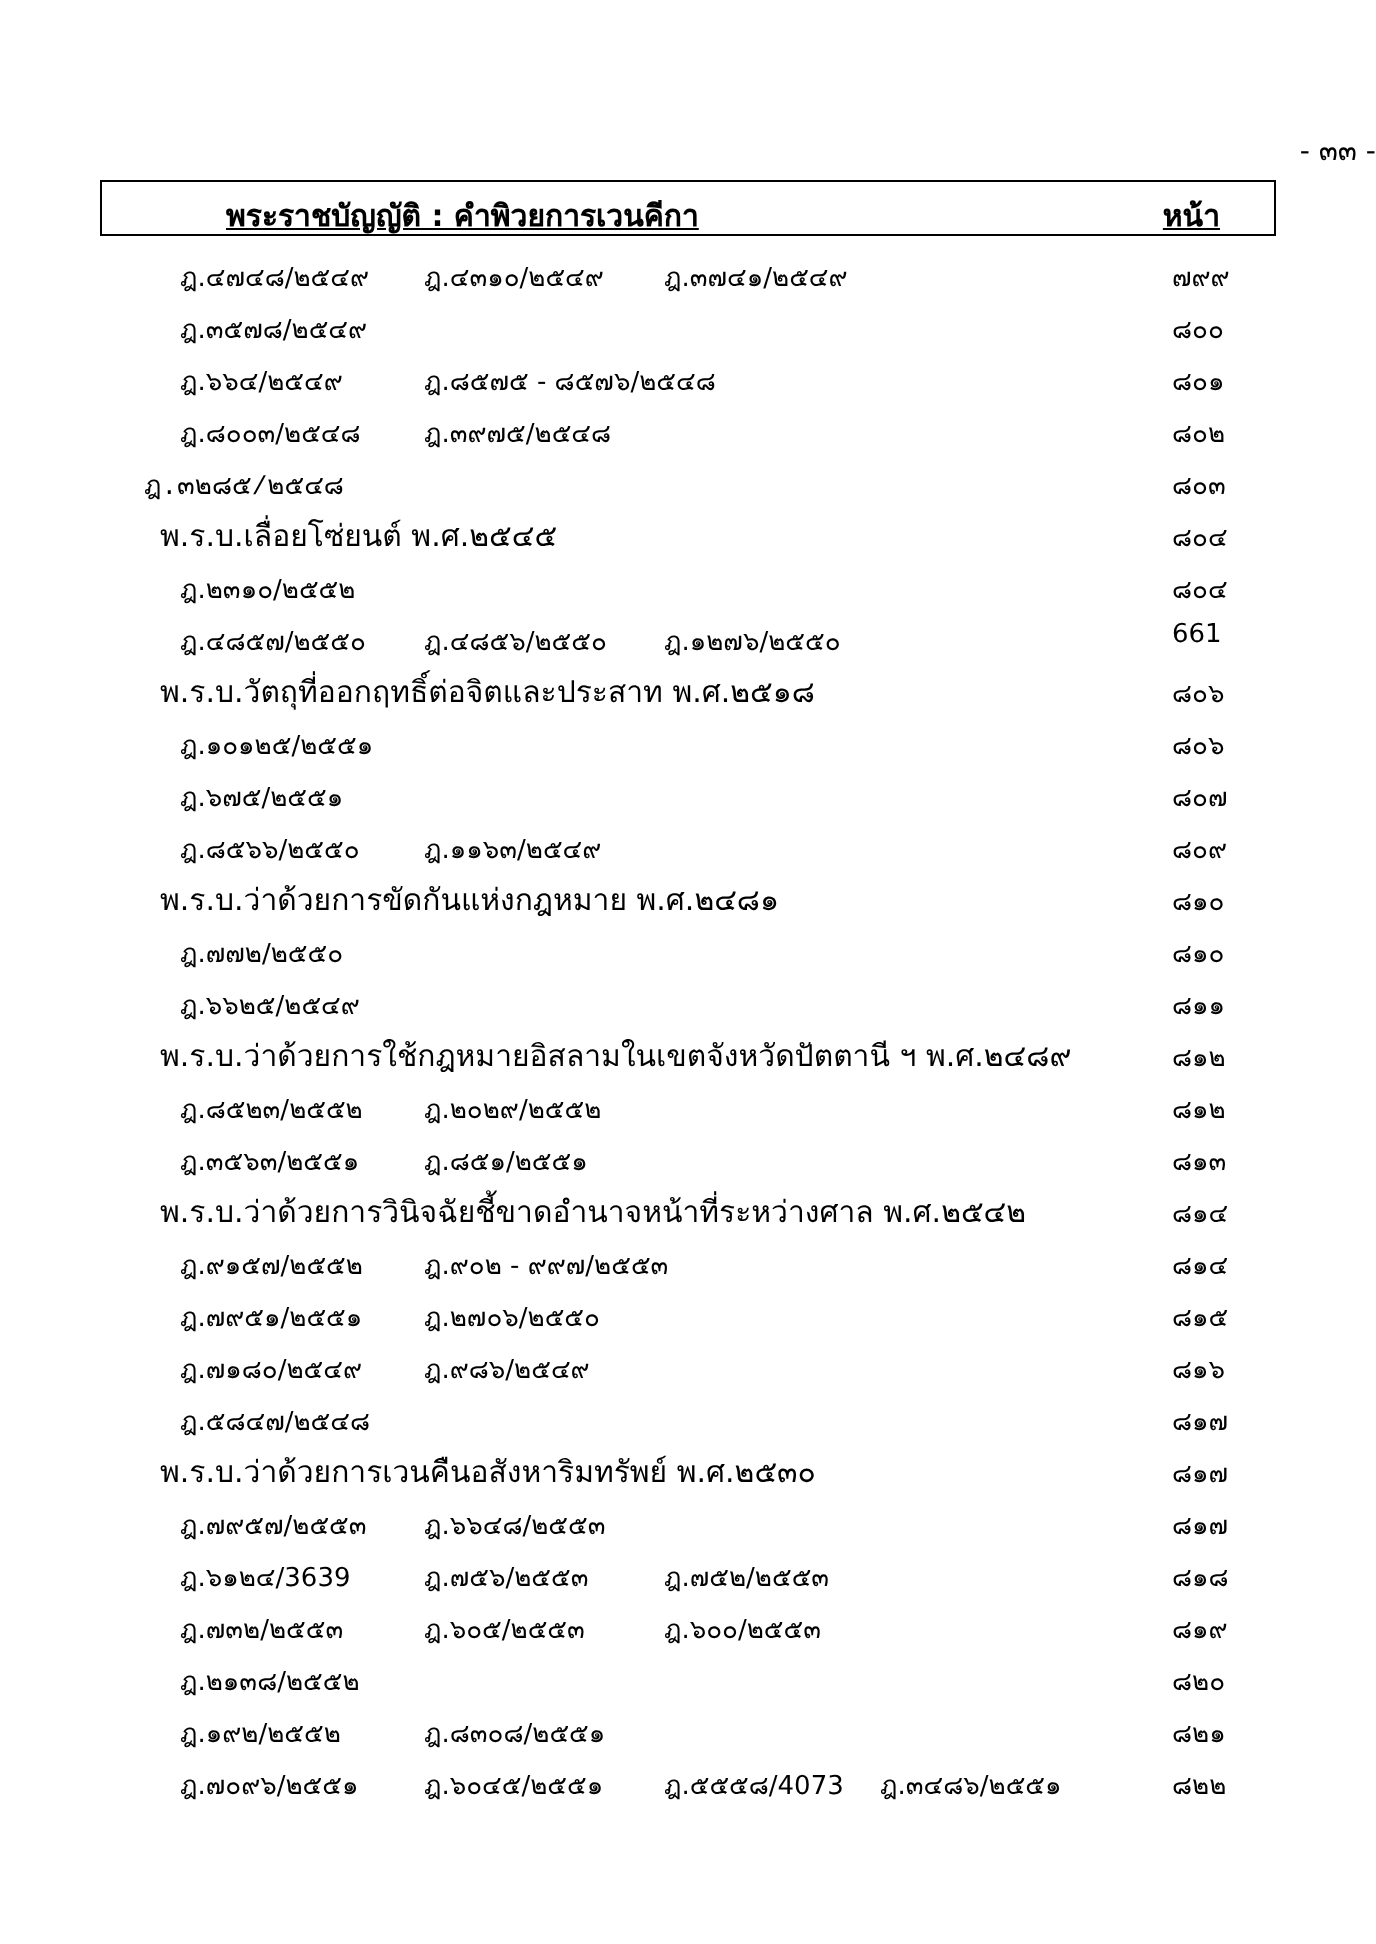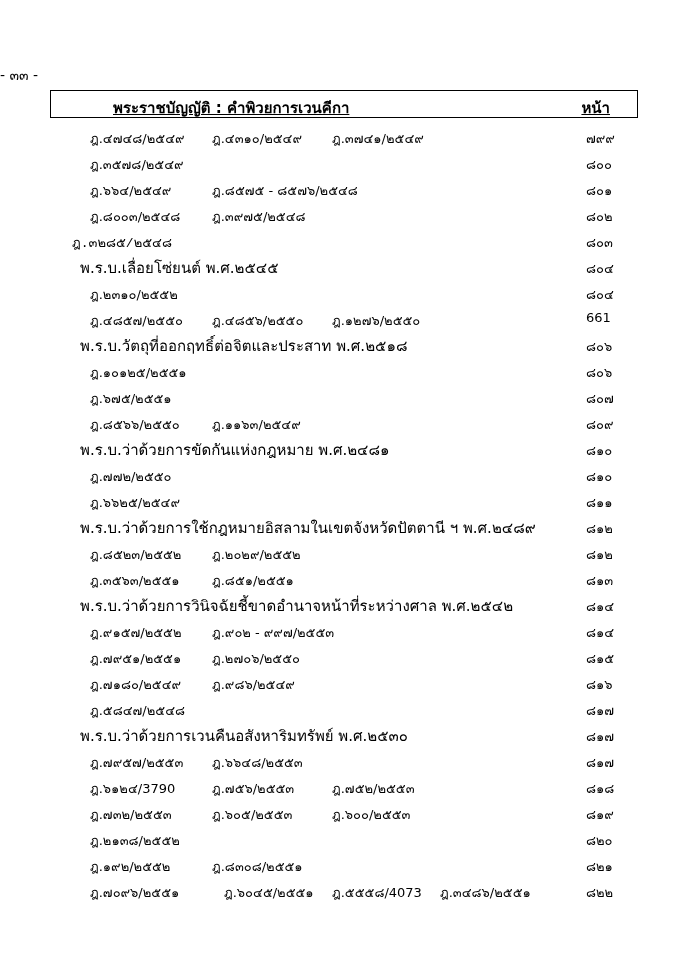--- a/index.html
+++ b/index.html
@@ -2,21 +2,21 @@
 <html><head>
 <meta charset="utf-8">
 <style>
   html, body { margin: 0; padding: 0; background: #ffffff; }
   body {
     width: 688px; height: 972px; position: relative; overflow: hidden;
     font-family: "DejaVu Sans", sans-serif; color: #000000;
   }
   .page-number {
     position: absolute; top: 64px; left: 0; width: 688px;
-    text-align: left; font-size: 14px;
+    text-align: right; font-size: 14px;
   }
   .header-box {
     position: absolute; top: 90px; left: 50px; width: 588px; height: 28px;
     border: 1px solid #000; box-sizing: border-box;
   }
   .header-title {
     position: absolute; left: 62px; top: 5px; font-size: 15px;
     text-decoration: underline; font-weight: bold;
   }
   .header-page {
@@ -154,21 +154,21 @@
     <div class="row act">
       <span class="act-title">พ.ร.บ.ว่าด้วยการเวนคืนอสังหาริมทรัพย์ พ.ศ.๒๕๓๐</span>
       <span class="pg">๘๑๗</span>
     </div>
     <div class="row case">
       <span class="cite" style="left: 90px;">ฎ.๗๙๕๗/๒๕๕๓</span>
       <span class="cite" style="left: 212px;">ฎ.๖๖๔๘/๒๕๕๓</span>
       <span class="pg">๘๑๗</span>
     </div>
     <div class="row case">
-      <span class="cite" style="left: 90px;">ฎ.๖๑๒๔/3790</span>
+      <span class="cite" style="left: 90px;">ฎ.๖๑๒๔/3639</span>
       <span class="cite" style="left: 212px;">ฎ.๗๕๖/๒๕๕๓</span>
       <span class="cite" style="left: 332px;">ฎ.๗๕๒/๒๕๕๓</span>
       <span class="pg">๘๑๘</span>
     </div>
     <div class="row case">
       <span class="cite" style="left: 90px;">ฎ.๗๓๒/๒๕๕๓</span>
       <span class="cite" style="left: 212px;">ฎ.๖๐๕/๒๕๕๓</span>
       <span class="cite" style="left: 332px;">ฎ.๖๐๐/๒๕๕๓</span>
       <span class="pg">๘๑๙</span>
     </div>
@@ -176,18 +176,18 @@
       <span class="cite" style="left: 90px;">ฎ.๒๑๓๘/๒๕๕๒</span>
       <span class="pg">๘๒๐</span>
     </div>
     <div class="row case">
       <span class="cite" style="left: 90px;">ฎ.๑๙๒/๒๕๕๒</span>
       <span class="cite" style="left: 212px;">ฎ.๘๓๐๘/๒๕๕๑</span>
       <span class="pg">๘๒๑</span>
     </div>
     <div class="row case">
       <span class="cite" style="left: 90px;">ฎ.๗๐๙๖/๒๕๕๑</span>
-      <span class="cite" style="left: 212px; margin-left: 12px;">ฎ.๖๐๔๕/๒๕๕๑</span>
+      <span class="cite" style="left: 212px;">ฎ.๖๐๔๕/๒๕๕๑</span>
       <span class="cite" style="left: 332px;">ฎ.๕๕๕๘/4073</span>
       <span class="cite" style="left: 440px;">ฎ.๓๔๘๖/๒๕๕๑</span>
       <span class="pg">๘๒๒</span>
     </div>
   </div>
 
 </body></html>

